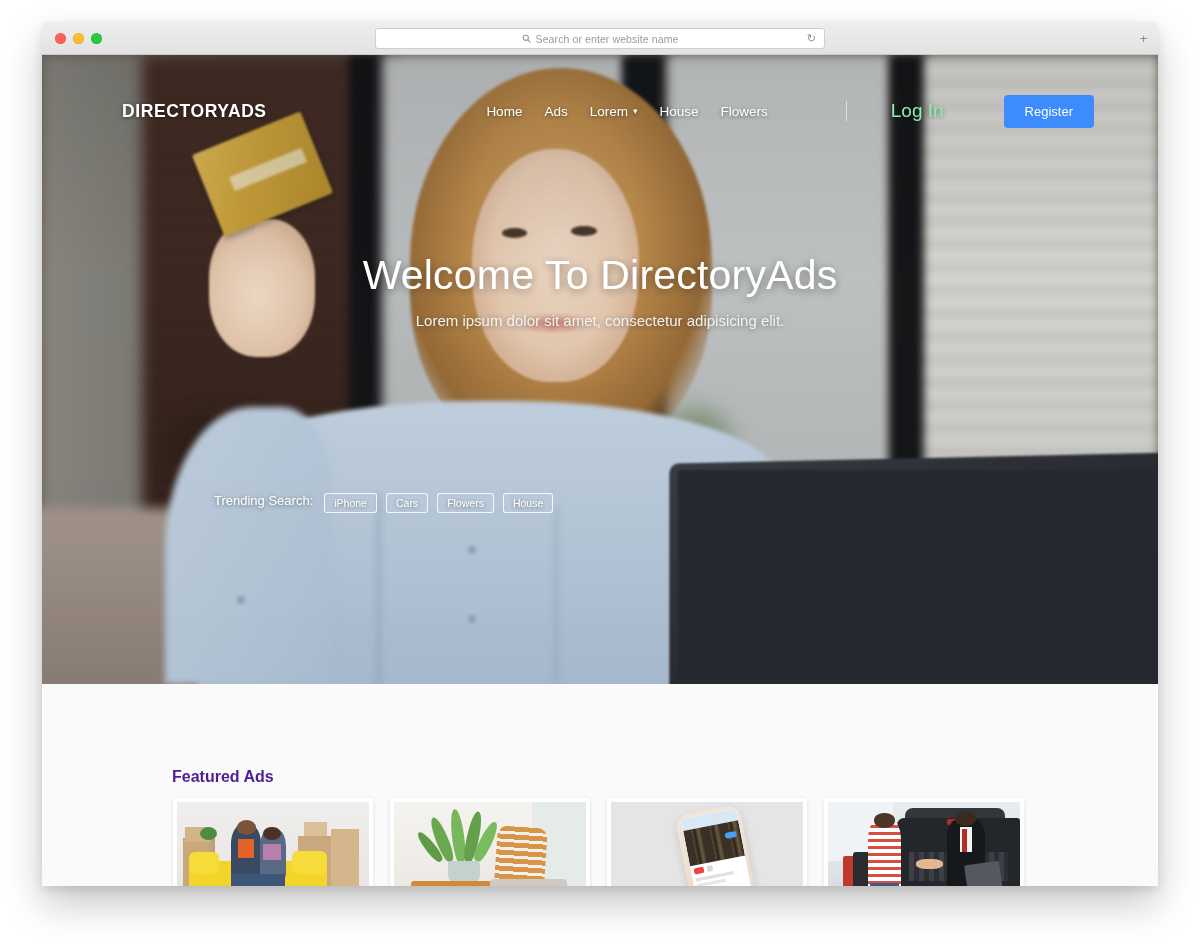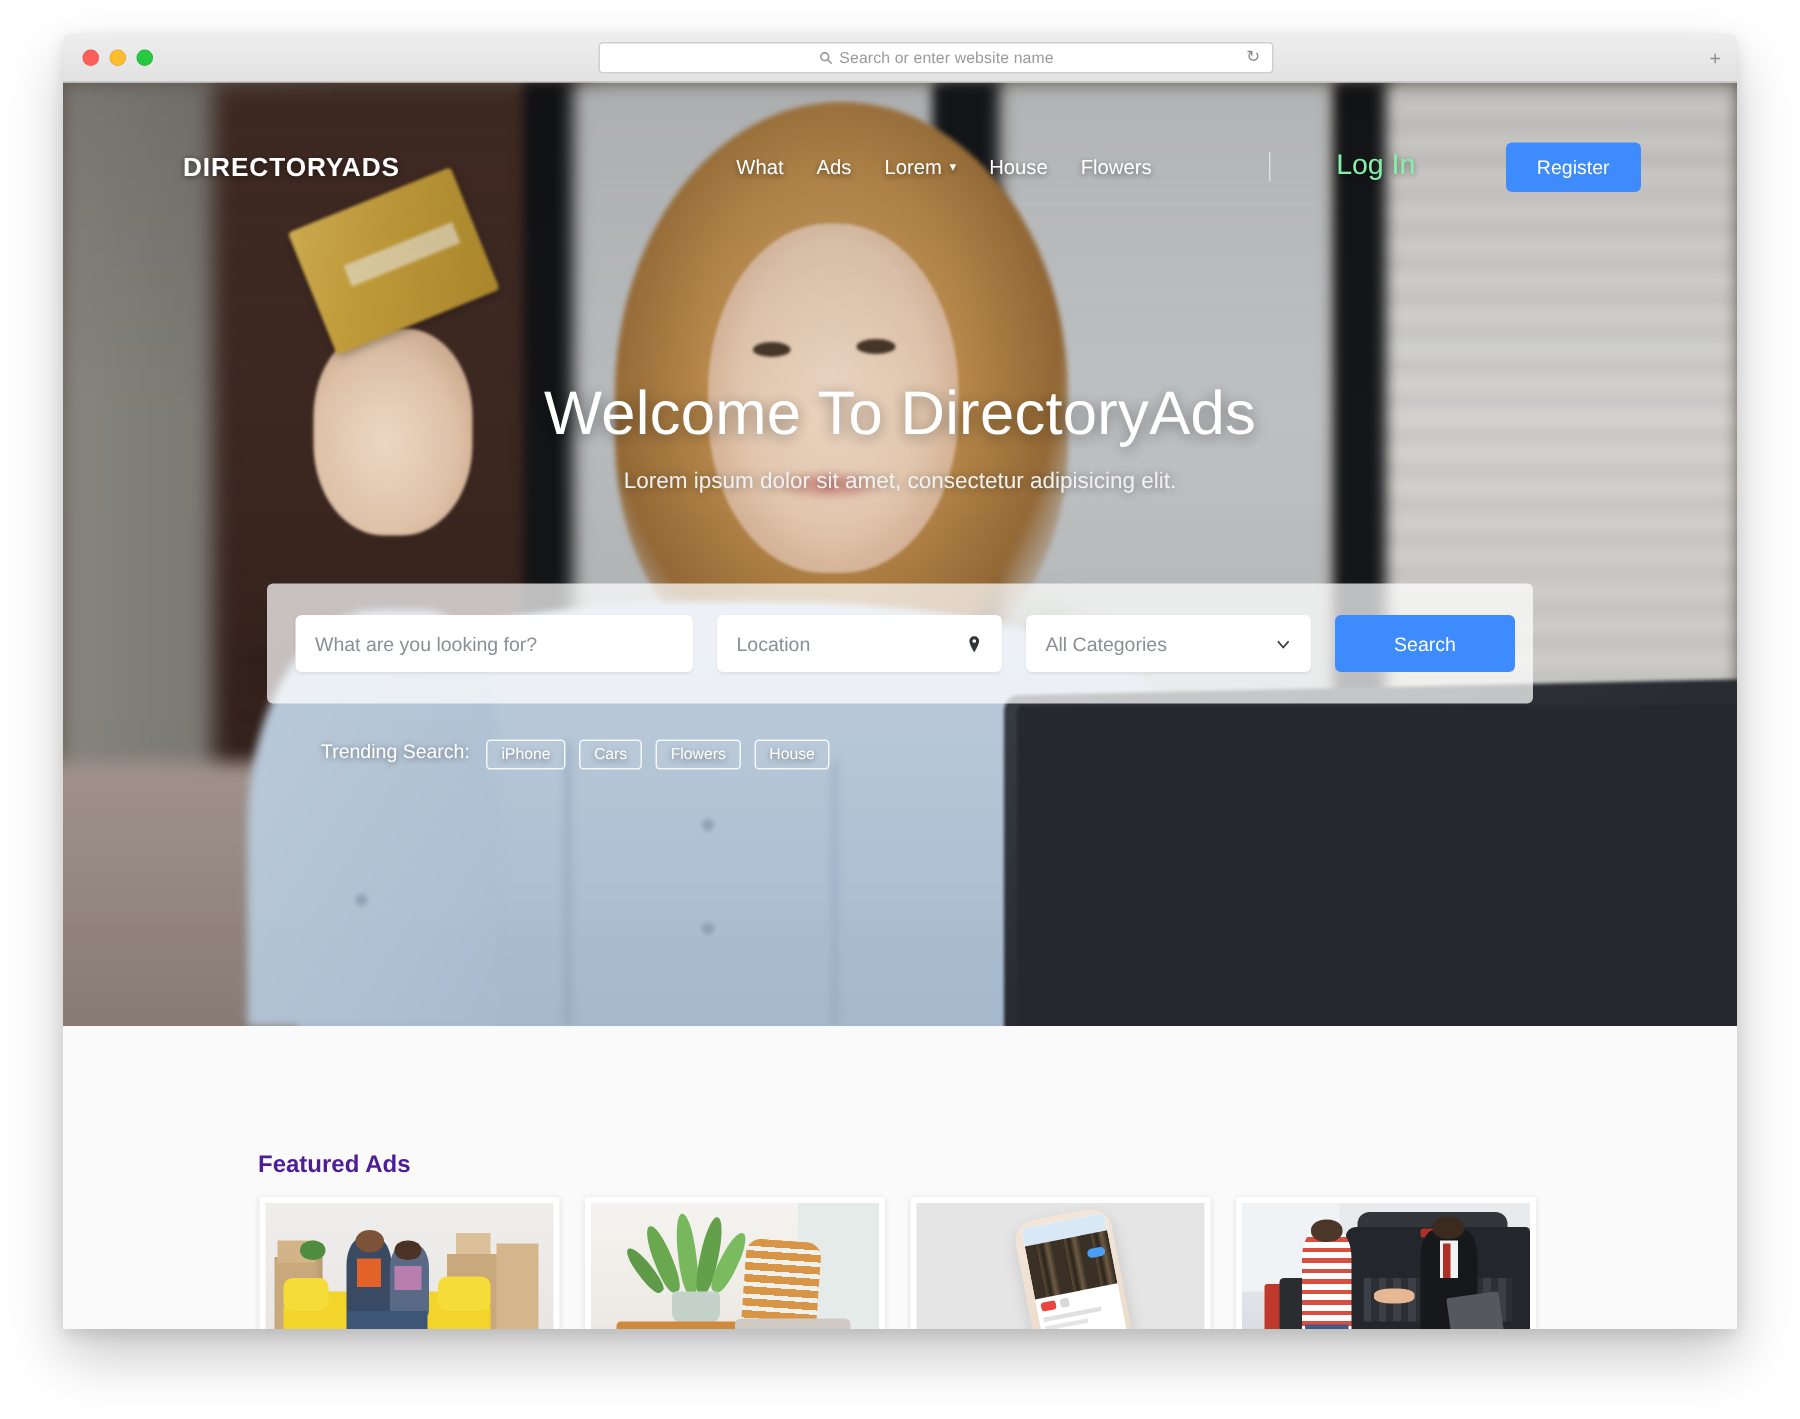--- a/index.html
+++ b/index.html
@@ -52,21 +52,20 @@
     width: 450px;
     height: 21px;
     background: #ffffff;
     border: 1px solid #cfcfcf;
     border-radius: 3px;
     display: flex;
     align-items: center;
     justify-content: center;
     gap: 5px;
     padding: 0 8px;
-    margin-left: 24px;
   }
   .omnibox .url-text {
     font-size: 10.5px;
     color: #9a9a9a;
     letter-spacing: 0.1px;
     white-space: nowrap;
   }
   .omnibox .reload {
     position: absolute;
     right: 8px;
@@ -591,21 +590,21 @@
         <div class="ph-laptop"></div>
         <div class="ph-laptop-bezel"></div>
         <div class="hero-tint"></div>
       </div>
 
       <div class="site-header">
         <div class="brand">DIRECTORYADS</div>
 
         <nav class="nav-main">
           <a class="nav-link" href="#">
-            <span>What</span>
+            <span>Home</span>
           </a>
           <a class="nav-link" href="#">
             <span>Ads</span>
           </a>
           <a class="nav-link" href="#">
             <span>Lorem</span>
             <span class="caret">▾</span>
           </a>
           <a class="nav-link" href="#">
             <span>House</span>
@@ -619,45 +618,20 @@
           <a class="login-link" href="#">Log In</a>
           <button class="register-btn">Register</button>
         </nav>
       </div>
 
       <div class="hero-content">
         <h1 class="hero-title">Welcome To DirectoryAds</h1>
         <p class="hero-sub">Lorem ipsum dolor sit amet, consectetur adipisicing elit.</p>
       </div>
 
-      <div class="search-panel">
-        <div class="field f-keyword">
-          <span class="field-text">What are you looking for?</span>
-        </div>
-
-        <div class="field f-location">
-          <span class="field-text">Location</span>
-          <span class="field-icon">
-            <svg viewBox="0 0 24 24" width="13" height="13" fill="#2f343a">
-              <path d="M12 2C8.6 2 6 4.6 6 8c0 4.5 6 14 6 14s6-9.5 6-14c0-3.4-2.6-6-6-6zm0 8.3A2.3 2.3 0 1 1 12 5.7a2.3 2.3 0 0 1 0 4.6z"></path>
-            </svg>
-          </span>
-        </div>
-
-        <div class="field f-category">
-          <span class="field-text">All Categories</span>
-          <span class="field-icon">
-            <svg viewBox="0 0 24 24" width="13" height="13" fill="none" stroke="#3a3f45" stroke-width="2.2" stroke-linecap="round" stroke-linejoin="round">
-              <polyline points="6,9 12,16 18,9"></polyline>
-            </svg>
-          </span>
-        </div>
-
-        <button class="search-btn">Search</button>
-      </div>
 
       <div class="trending">
         <span class="trending-label">Trending Search:</span>
         <span class="tag">iPhone</span>
         <span class="tag">Cars</span>
         <span class="tag">Flowers</span>
         <span class="tag">House</span>
       </div>
     </div>
 

